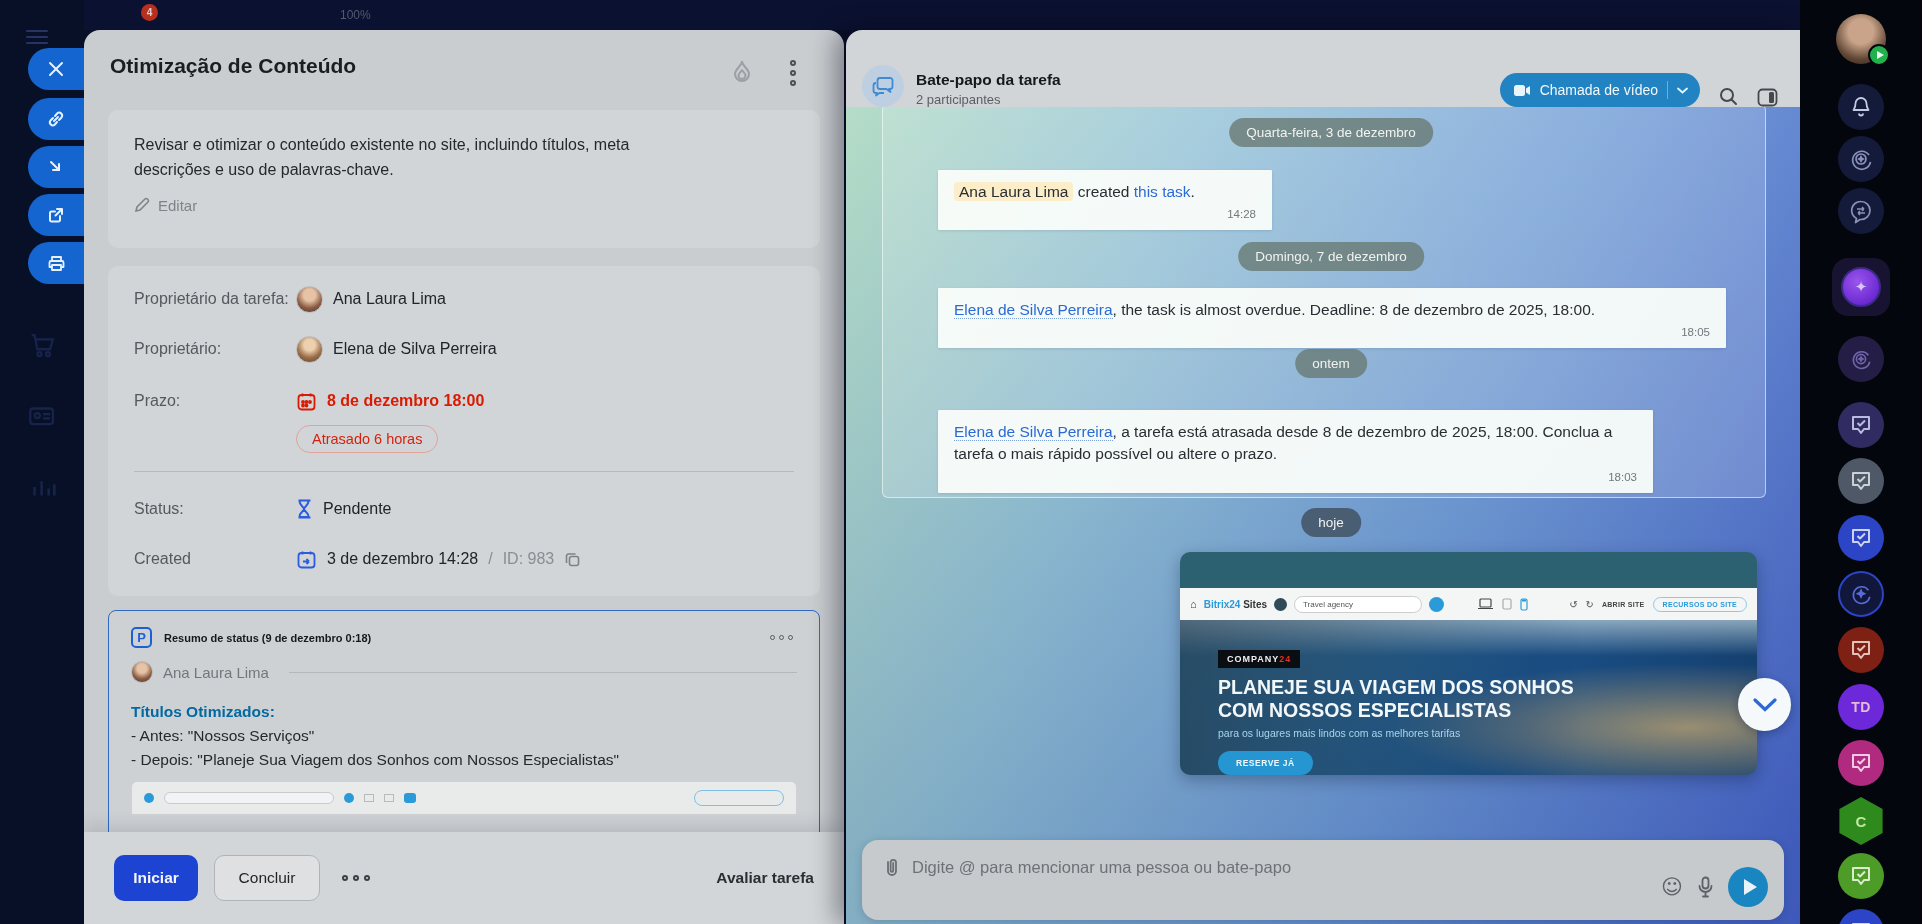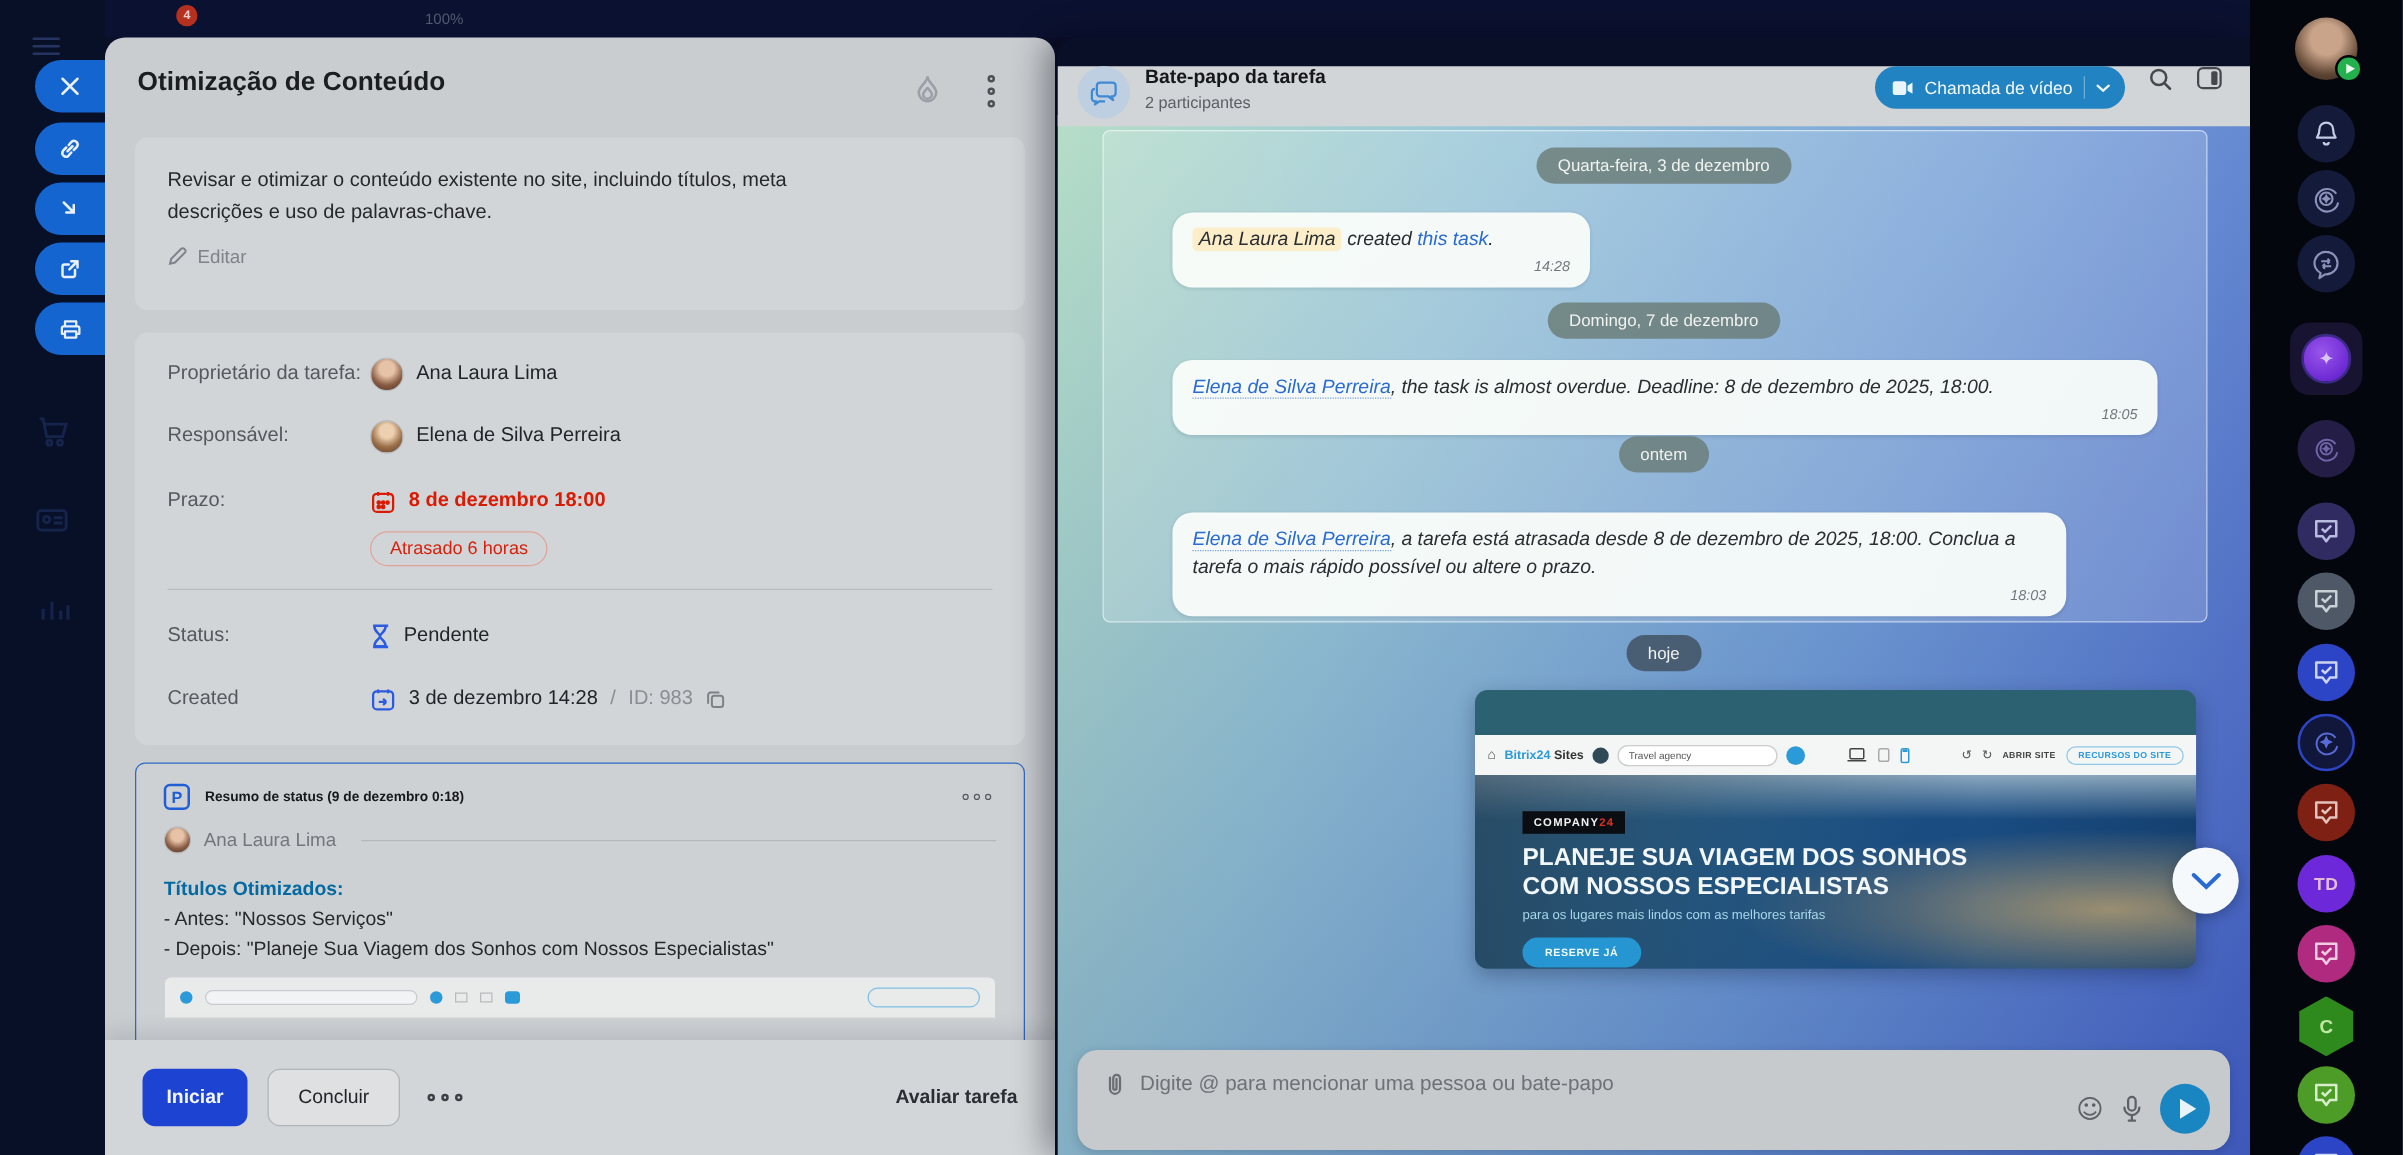--- a/index.html
+++ b/index.html
@@ -77,44 +77,44 @@
     font-size:15.5px; font-weight:bold; display:flex; align-items:center; justify-content:center; }
   .btn-complete { width:106px; height:46px; border-radius:10px; border:1px solid #b0b4b8; color:#1f2226;
     font-size:15.5px; display:flex; align-items:center; justify-content:center; background:rgba(255,255,255,.25); }
   .more-dots { display:flex; gap:5px; padding:6px; }
   .more-dots i { width:6px; height:6px; border:2px solid #3c4046; border-radius:50%; }
   .rate-link { margin-left:auto; font-size:15.5px; font-weight:bold; color:#2a2e33; }
 
   
   .chat-panel { position:absolute; left:846px; top:30px; width:954px; height:894px; border-radius:16px 0 0 0;
     overflow:hidden; z-index:6; box-shadow:-10px 0 26px rgba(3,6,18,.4); }
-  .chat-header { position:absolute; left:0; top:0; width:954px; height:48px; background:#d2d5d7;
-    display:flex; align-items:flex-start; padding:0 22px 0 16px; z-index:8;margin-top:23px; }
+  .chat-header { position:absolute; left:0; top:0; width:954px; height:77px; background:#d2d5d7;
+    display:flex; align-items:flex-end; padding:0 22px 0 16px; z-index:8; }
   .chat-avatar { width:42px; height:42px; border-radius:50%; background:#becfe2; display:flex;
     align-items:center; justify-content:center; flex:none; }
   .chat-title-box { margin-left:12px; }
   .chat-title { font-size:15.5px; font-weight:bold; color:#15171a; }
   .chat-sub { font-size:13px; color:#5a5f65; margin-top:3px; }
   .video-btn { margin-left:auto; height:34px; border-radius:17px; background:#2183c2; color:#f2f8fc;
     font-size:14px; display:flex; align-items:center; padding:0 12px 0 14px; gap:9px; }
   .video-div { width:1px; height:18px; background:rgba(255,255,255,.35); }
   .hdr-ic { margin-left:18px; display:flex; align-items:center; }
 
   .chat-body { position:absolute; left:0; top:62px; width:954px; height:832px;
     background:
       linear-gradient(180deg, rgba(255,255,255,.05) 0%, rgba(15,35,110,.16) 92%),
       linear-gradient(108deg, #b2dcc4 0%, #94c4d6 28%, #6f9cd6 62%, #4763c8 100%); }
   .unread-overlay { position:absolute; left:36px; top:12px; width:884px; height:394px;
     background:rgba(255,255,255,.17); border:1px solid rgba(255,255,255,.55); border-radius:6px; }
   .date-chip { position:absolute; left:485px; transform:translateX(-50%); height:29px; padding:0 17px;
     border-radius:15px; background:rgba(104,120,113,.78); color:#f1f3f0; font-size:13.5px;
     display:flex; align-items:center; white-space:nowrap; }
   .date-chip.dark { background:rgba(62,78,92,.8); }
-  .bubble { position:absolute; background:rgba(250,253,250,.94); border-radius:16px; padding:11px 16px 7px;
-    font-size:15.5px; color:#2a2d31; line-height:1.45; box-shadow:0 1px 3px rgba(20,30,60,.12);font-style:italic; }
+  .bubble { position:absolute; background:rgba(250,253,250,.94); border-radius:1px; padding:11px 16px 7px;
+    font-size:15.5px; color:#2a2d31; line-height:1.45; box-shadow:0 1px 3px rgba(20,30,60,.12); }
   .bubble .time { display:block; text-align:right; font-size:11.5px; color:#73787d; margin-top:3px; }
   .hl-name { background:#fbeec9; border-radius:4px; padding:1px 5px; }
   .msg-link { color:#2a6ad4; }
   .person-link { color:#2a6ad4; border-bottom:1px dotted #7aa0dc; }
 
   
   .site-card { position:absolute; left:334px; top:460px; width:577px; height:223px; border-radius:10px;
     overflow:hidden; box-shadow:0 5px 16px rgba(8,15,40,.3); }
   .sc-strip { height:36px; background:#2c6172; }
   .sc-toolbar { height:32px; background:#f4f5f5; display:flex; align-items:center; padding:0 10px; gap:7px; }
@@ -273,21 +273,21 @@
 
     <div class="card details-card">
       <div class="drow" style="top:18px;height:30px">
         <span class="dlabel">Proprietário da tarefa:</span>
         <span class="dvalue">
           <span class="avatar"></span>
           <span>Ana Laura Lima</span>
         </span>
       </div>
       <div class="drow" style="top:68px;height:30px">
-        <span class="dlabel">Responsável:</span>
+        <span class="dlabel">Proprietário:</span>
         <span class="dvalue">
           <span class="avatar elena"></span>
           <span>Elena de Silva Perreira</span>
         </span>
       </div>
       <div class="drow" style="top:120px;height:30px">
         <span class="dlabel">Prazo:</span>
         <span class="dvalue">
           <svg width="21" height="21" viewBox="0 0 21 21" fill="none" stroke="#da1b04" stroke-width="1.8">
               <rect x="2.5" y="4" width="16" height="14.5" rx="3"></rect>

